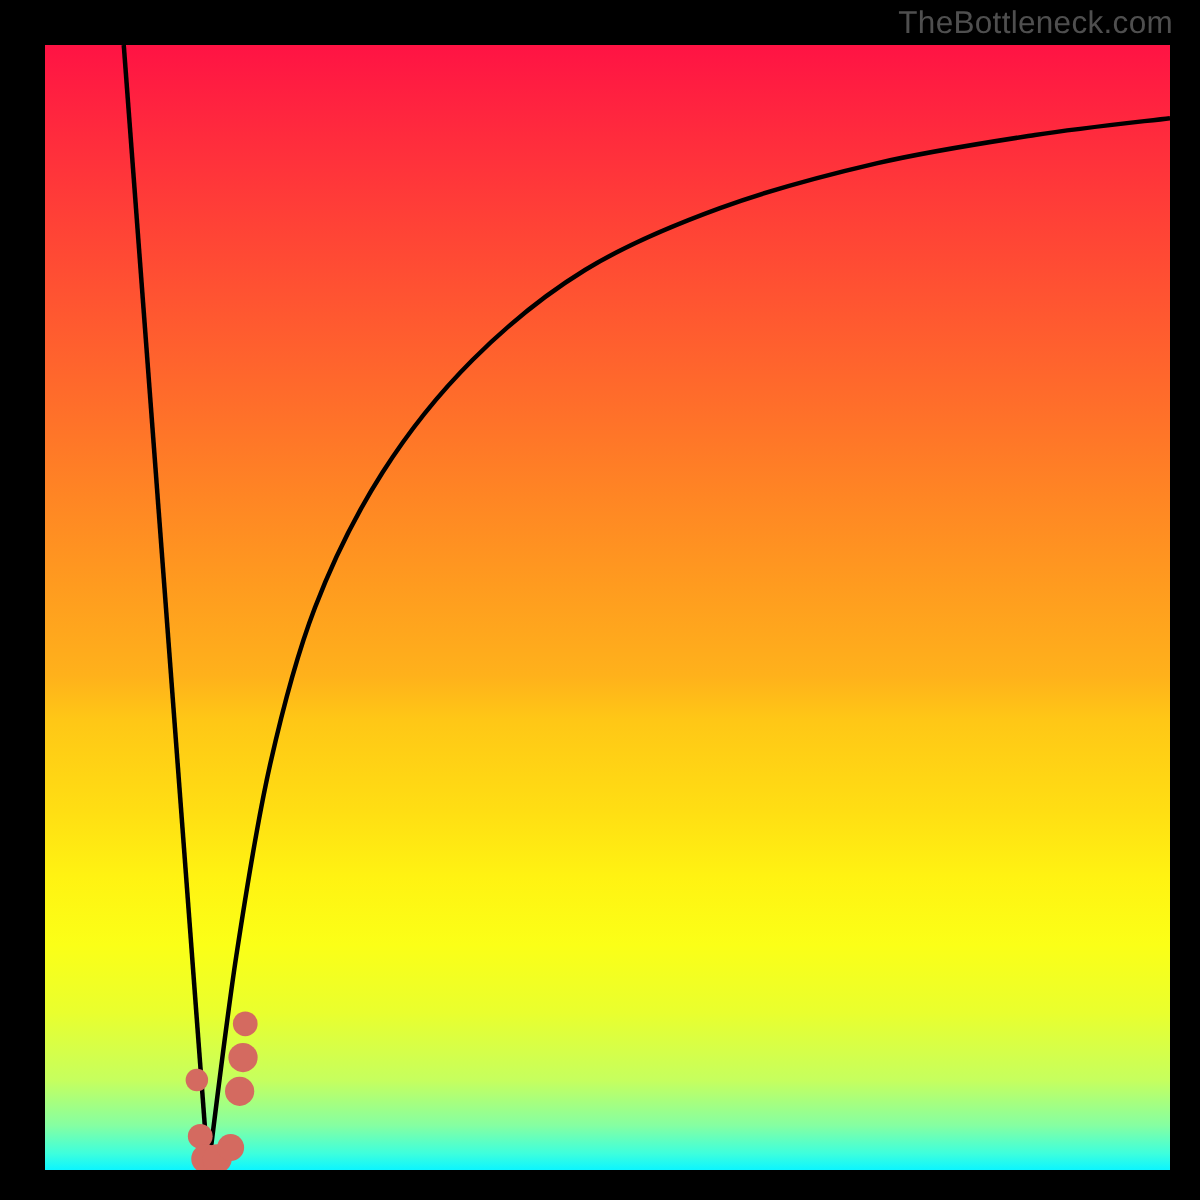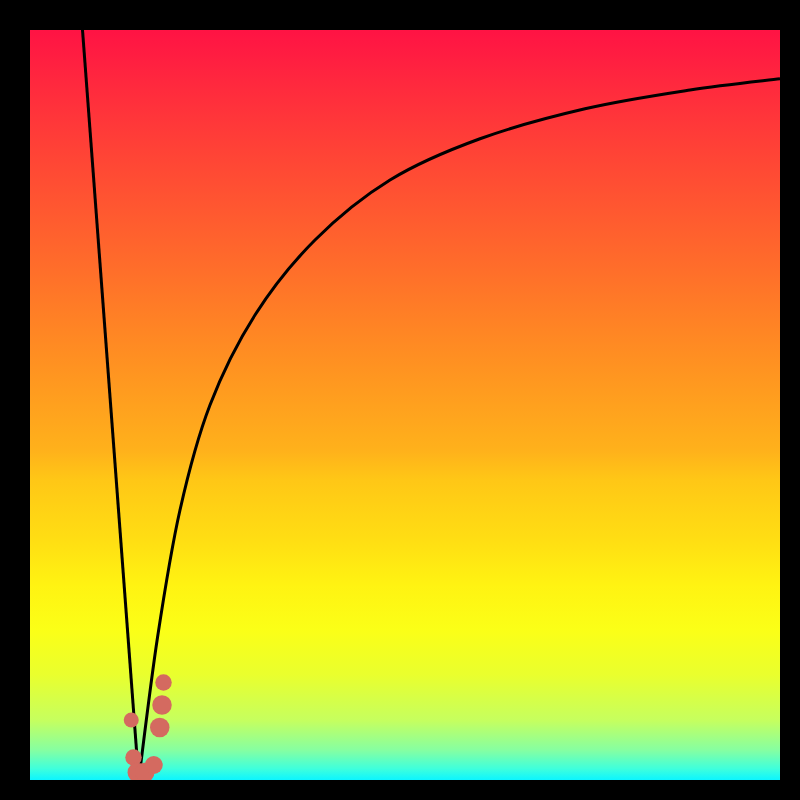--- a/index.html
+++ b/index.html
@@ -75,13 +75,14 @@
           <circle cx="103.50" cy="727.50" r="8.25" fill="#d46a60"></circle>
           <circle cx="107.25" cy="742.50" r="9.75" fill="#d46a60"></circle>
           <circle cx="114.75" cy="742.50" r="9.75" fill="#d46a60"></circle>
           <circle cx="123.75" cy="735.00" r="9.00" fill="#d46a60"></circle>
           <circle cx="129.75" cy="697.50" r="9.75" fill="#d46a60"></circle>
           <circle cx="132.00" cy="675.00" r="9.75" fill="#d46a60"></circle>
           <circle cx="133.50" cy="652.50" r="8.25" fill="#d46a60"></circle>
         </g>
     </svg>
   </div>
+  <div class="watermark">TheBottleneck.com</div>
 </div>
 
 </body></html>

